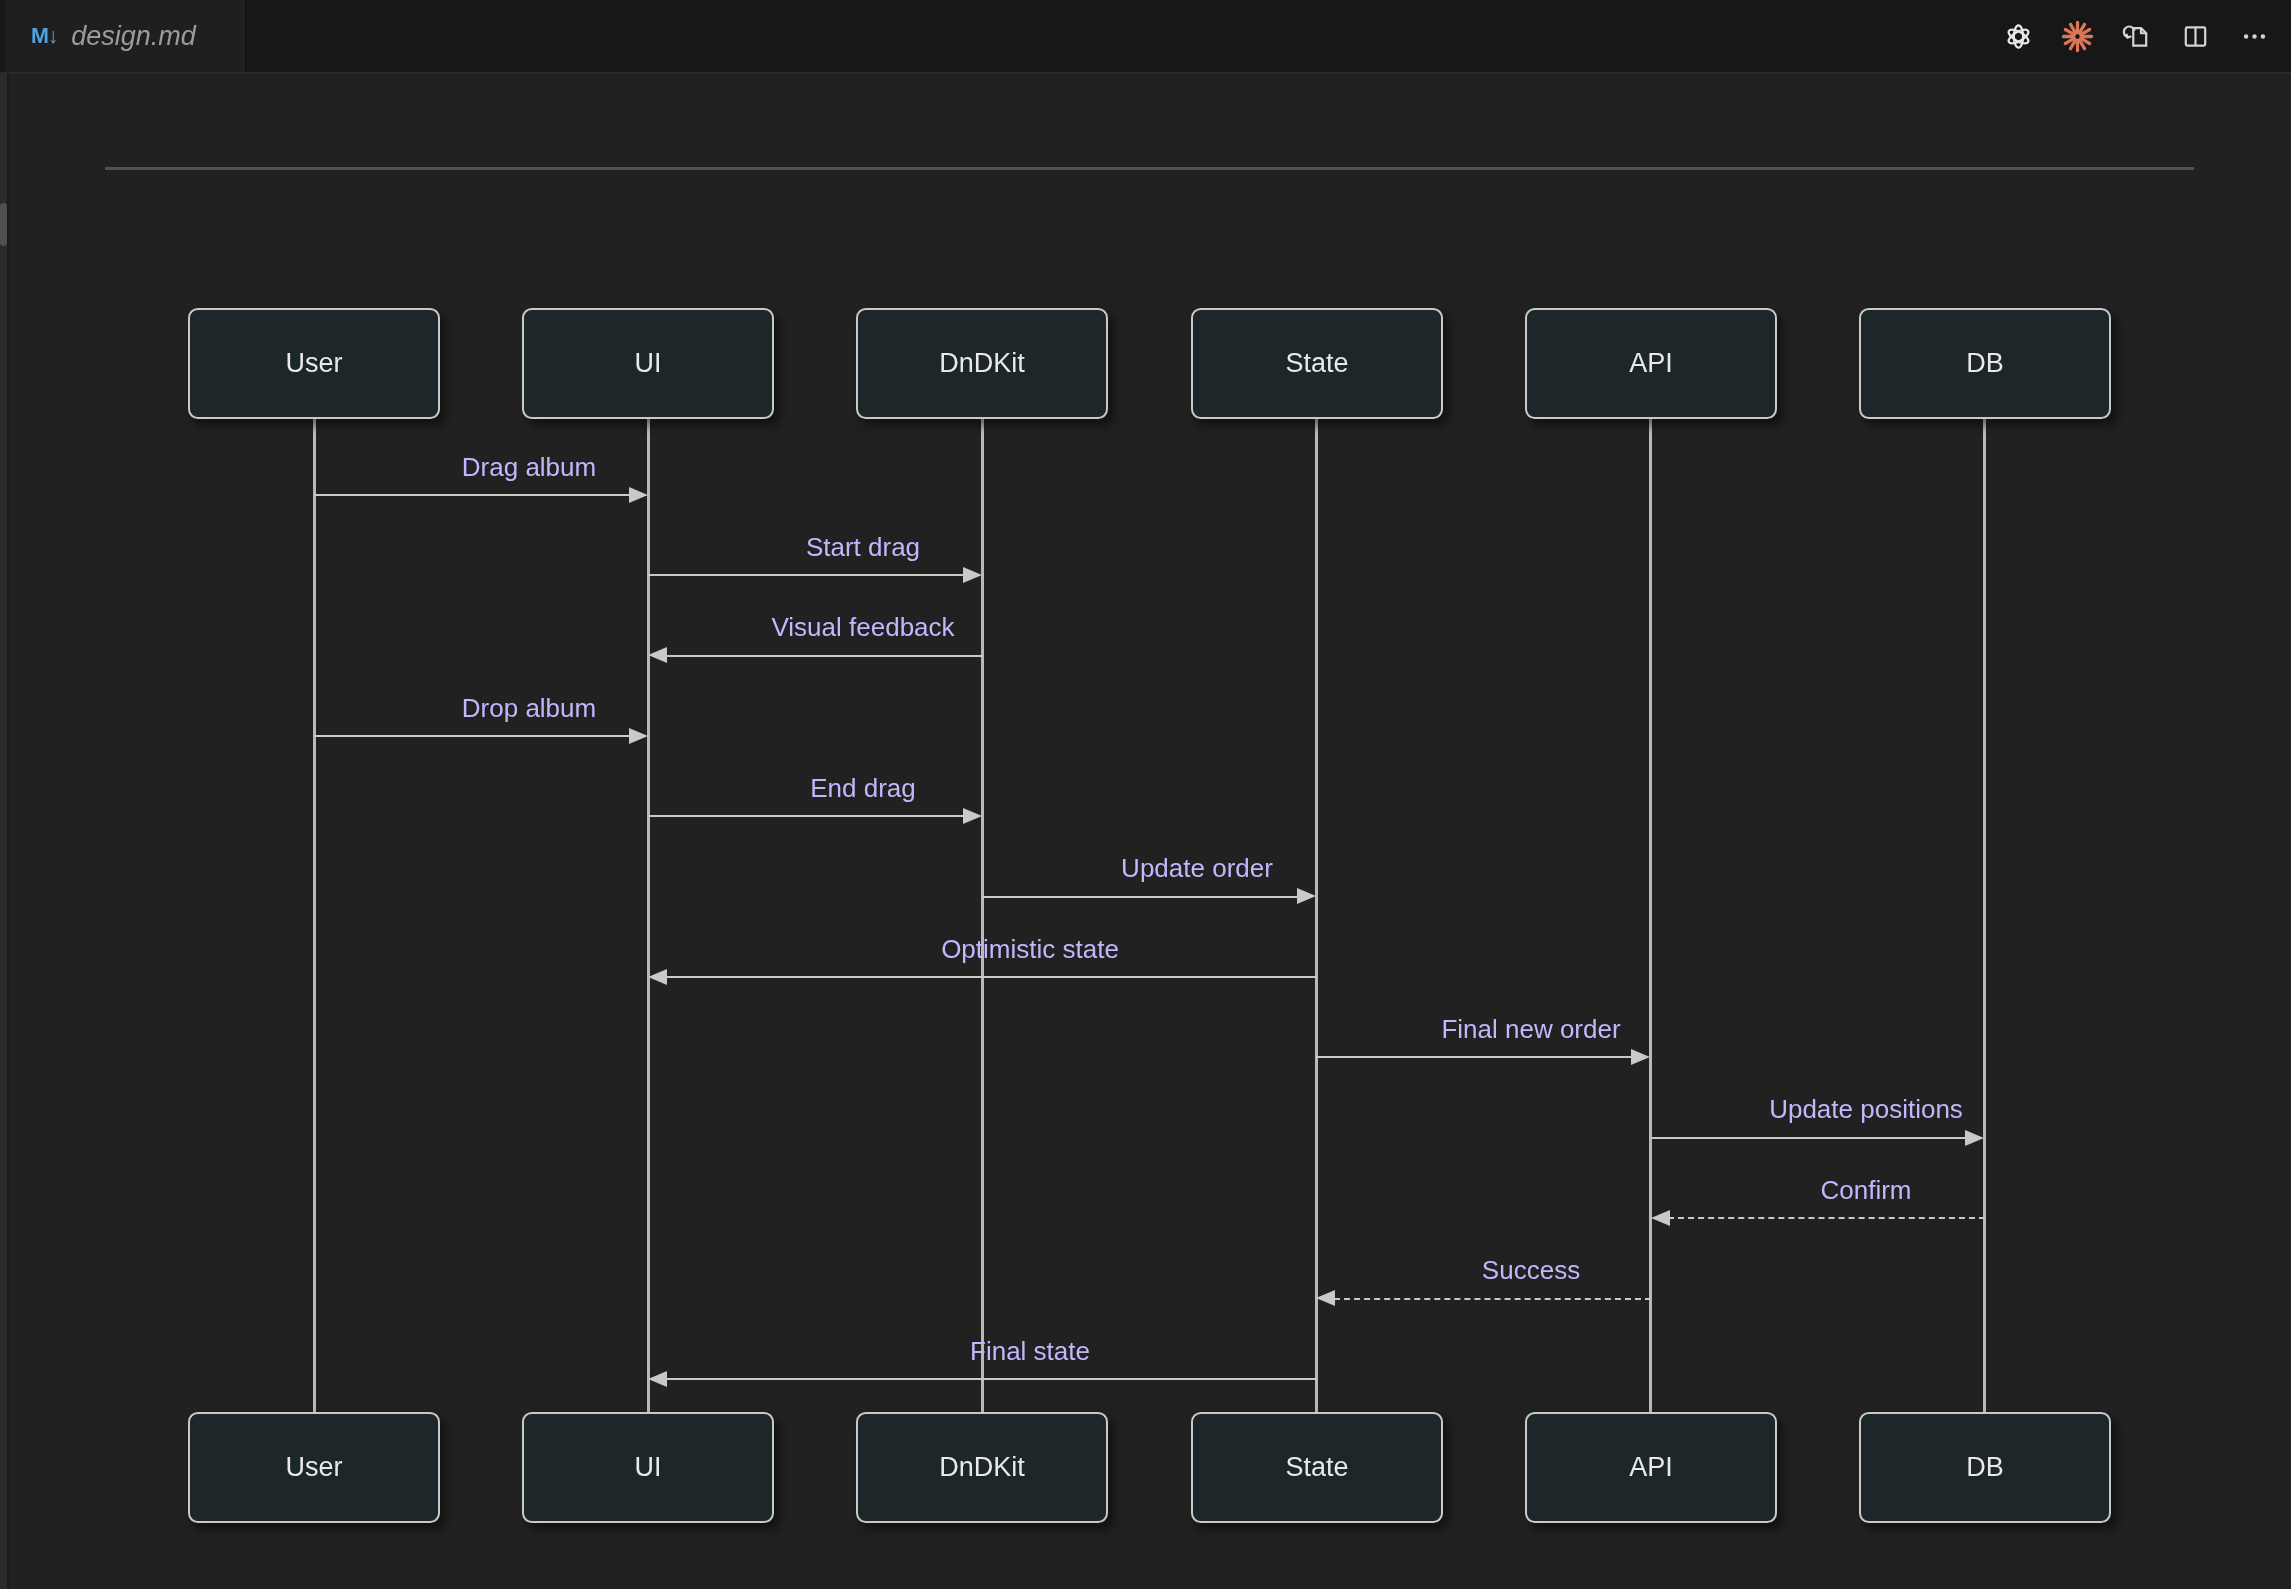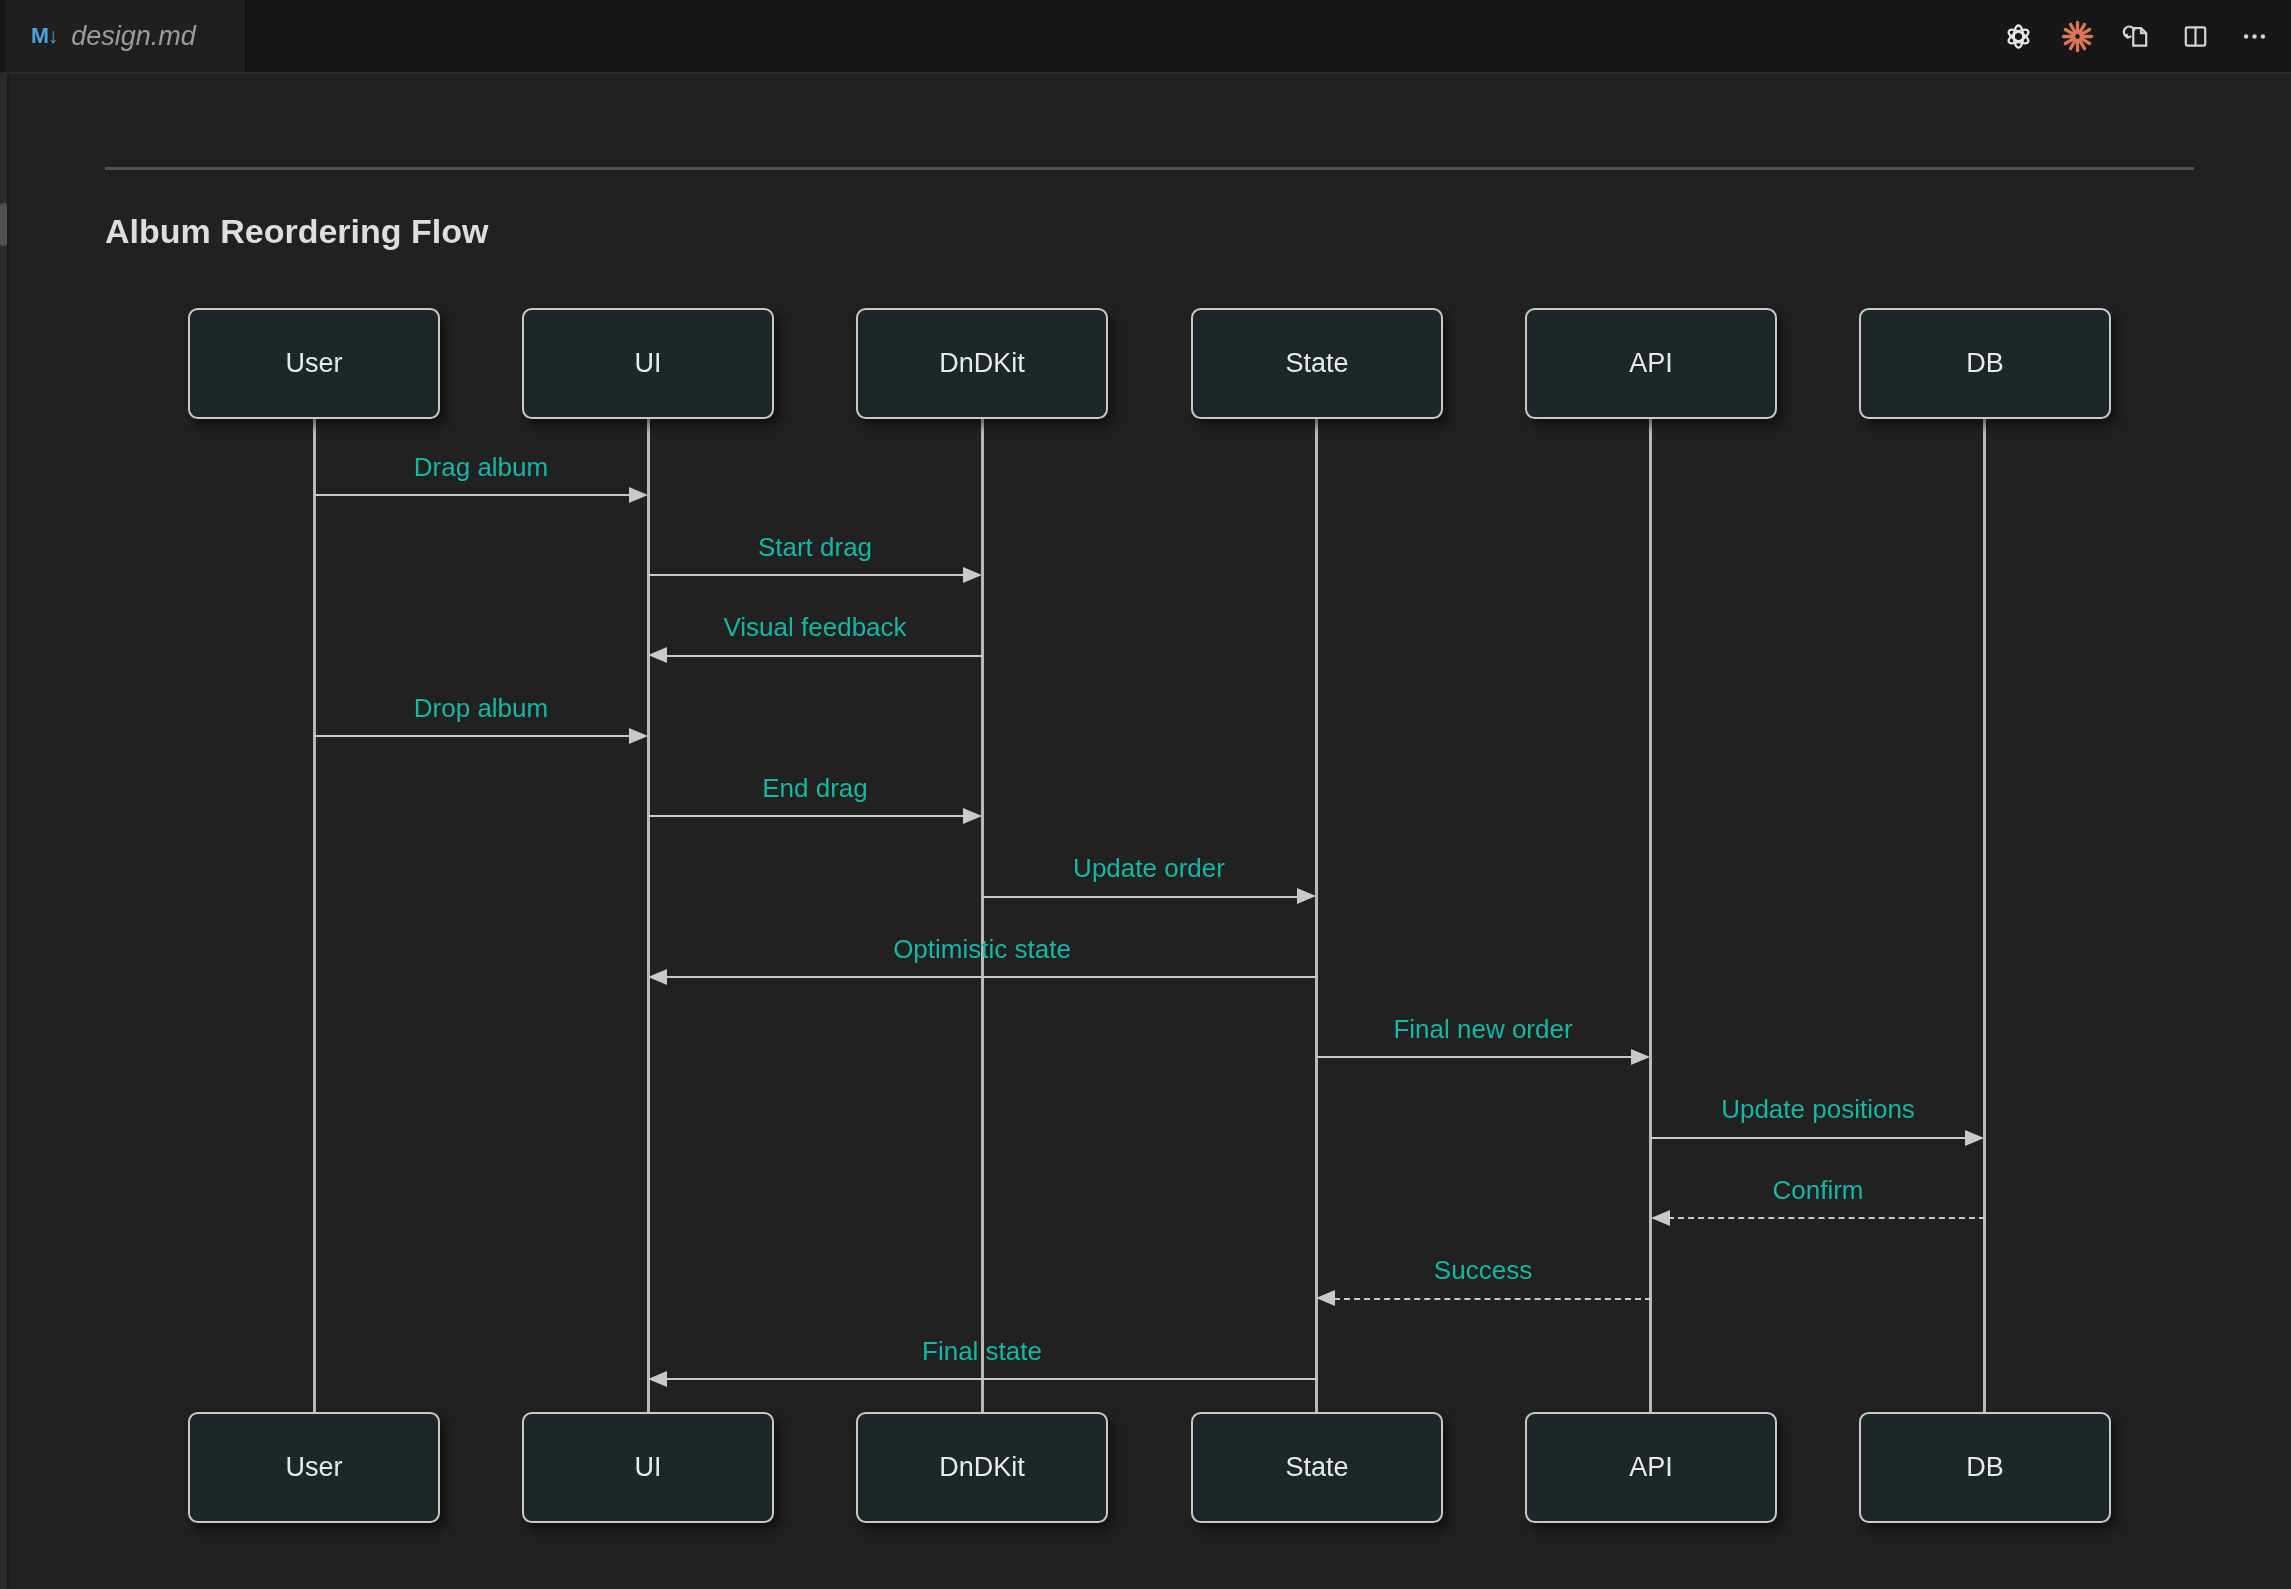--- a/index.html
+++ b/index.html
@@ -37,21 +37,21 @@
   #diagram{position:absolute;left:0;top:0;width:2292px;height:1590px;}
   .lifeline{position:absolute;width:2.9px;background:#b9b9b9;}
   .actor{position:absolute;width:252px;height:111px;background:#1d2628;border:2px solid #c9c9c9;
          border-radius:9.8px;display:flex;align-items:center;justify-content:center;
          font-size:27px;color:#e9e9e9;box-shadow:5.9px 6.8px 9.8px rgba(0,0,0,.45);box-sizing:border-box;}
   .mline{position:absolute;height:0;border-top:2.9px solid #c9c9c9;}
   .mline.dashed{border-top-style:dashed;}
   .mhead{position:absolute;width:0;height:0;border-top:8.8px solid transparent;border-bottom:8.8px solid transparent;}
   .mhead.hr{border-left:19.5px solid #c9c9c9;}
   .mhead.hl{border-right:19.5px solid #c9c9c9;}
-  .mlabel{position:absolute;transform:translateX(-50%);font-size:26px;color:#14b8a6;white-space:nowrap;line-height:31px;}
+  .mlabel{position:absolute;transform:translateX(-50%);font-size:26px;color:#c4b5fd;white-space:nowrap;line-height:31px;margin-left:48px;}
 </style>
 </head>
 <body>
 
 <div id="app">
 
   <div class="tabbar">
     <div class="tab inactive">
       <span class="md-icon"><b>M</b><span>↓</span></span>
       <span class="tab-label">design.md</span>
@@ -106,21 +106,20 @@
       </span>
     </div>
   </div>
 
   <div class="left-rail">
     <div class="rail-handle"></div>
   </div>
 
   <div class="preview">
     <div class="hrule"></div>
-    <h3 class="section">Album Reordering Flow</h3>
   </div>
 
   <div id="diagram">
       <div class="lifeline" style="left: 313px; top: 415px; height: 1001px;"></div>
       <div class="actor actor-top" style="left: 188px; top: 308px;">
         <span>User</span>
       </div>
       <div class="actor actor-bottom" style="left: 188px; top: 1412px;">
         <span>User</span>
       </div>

